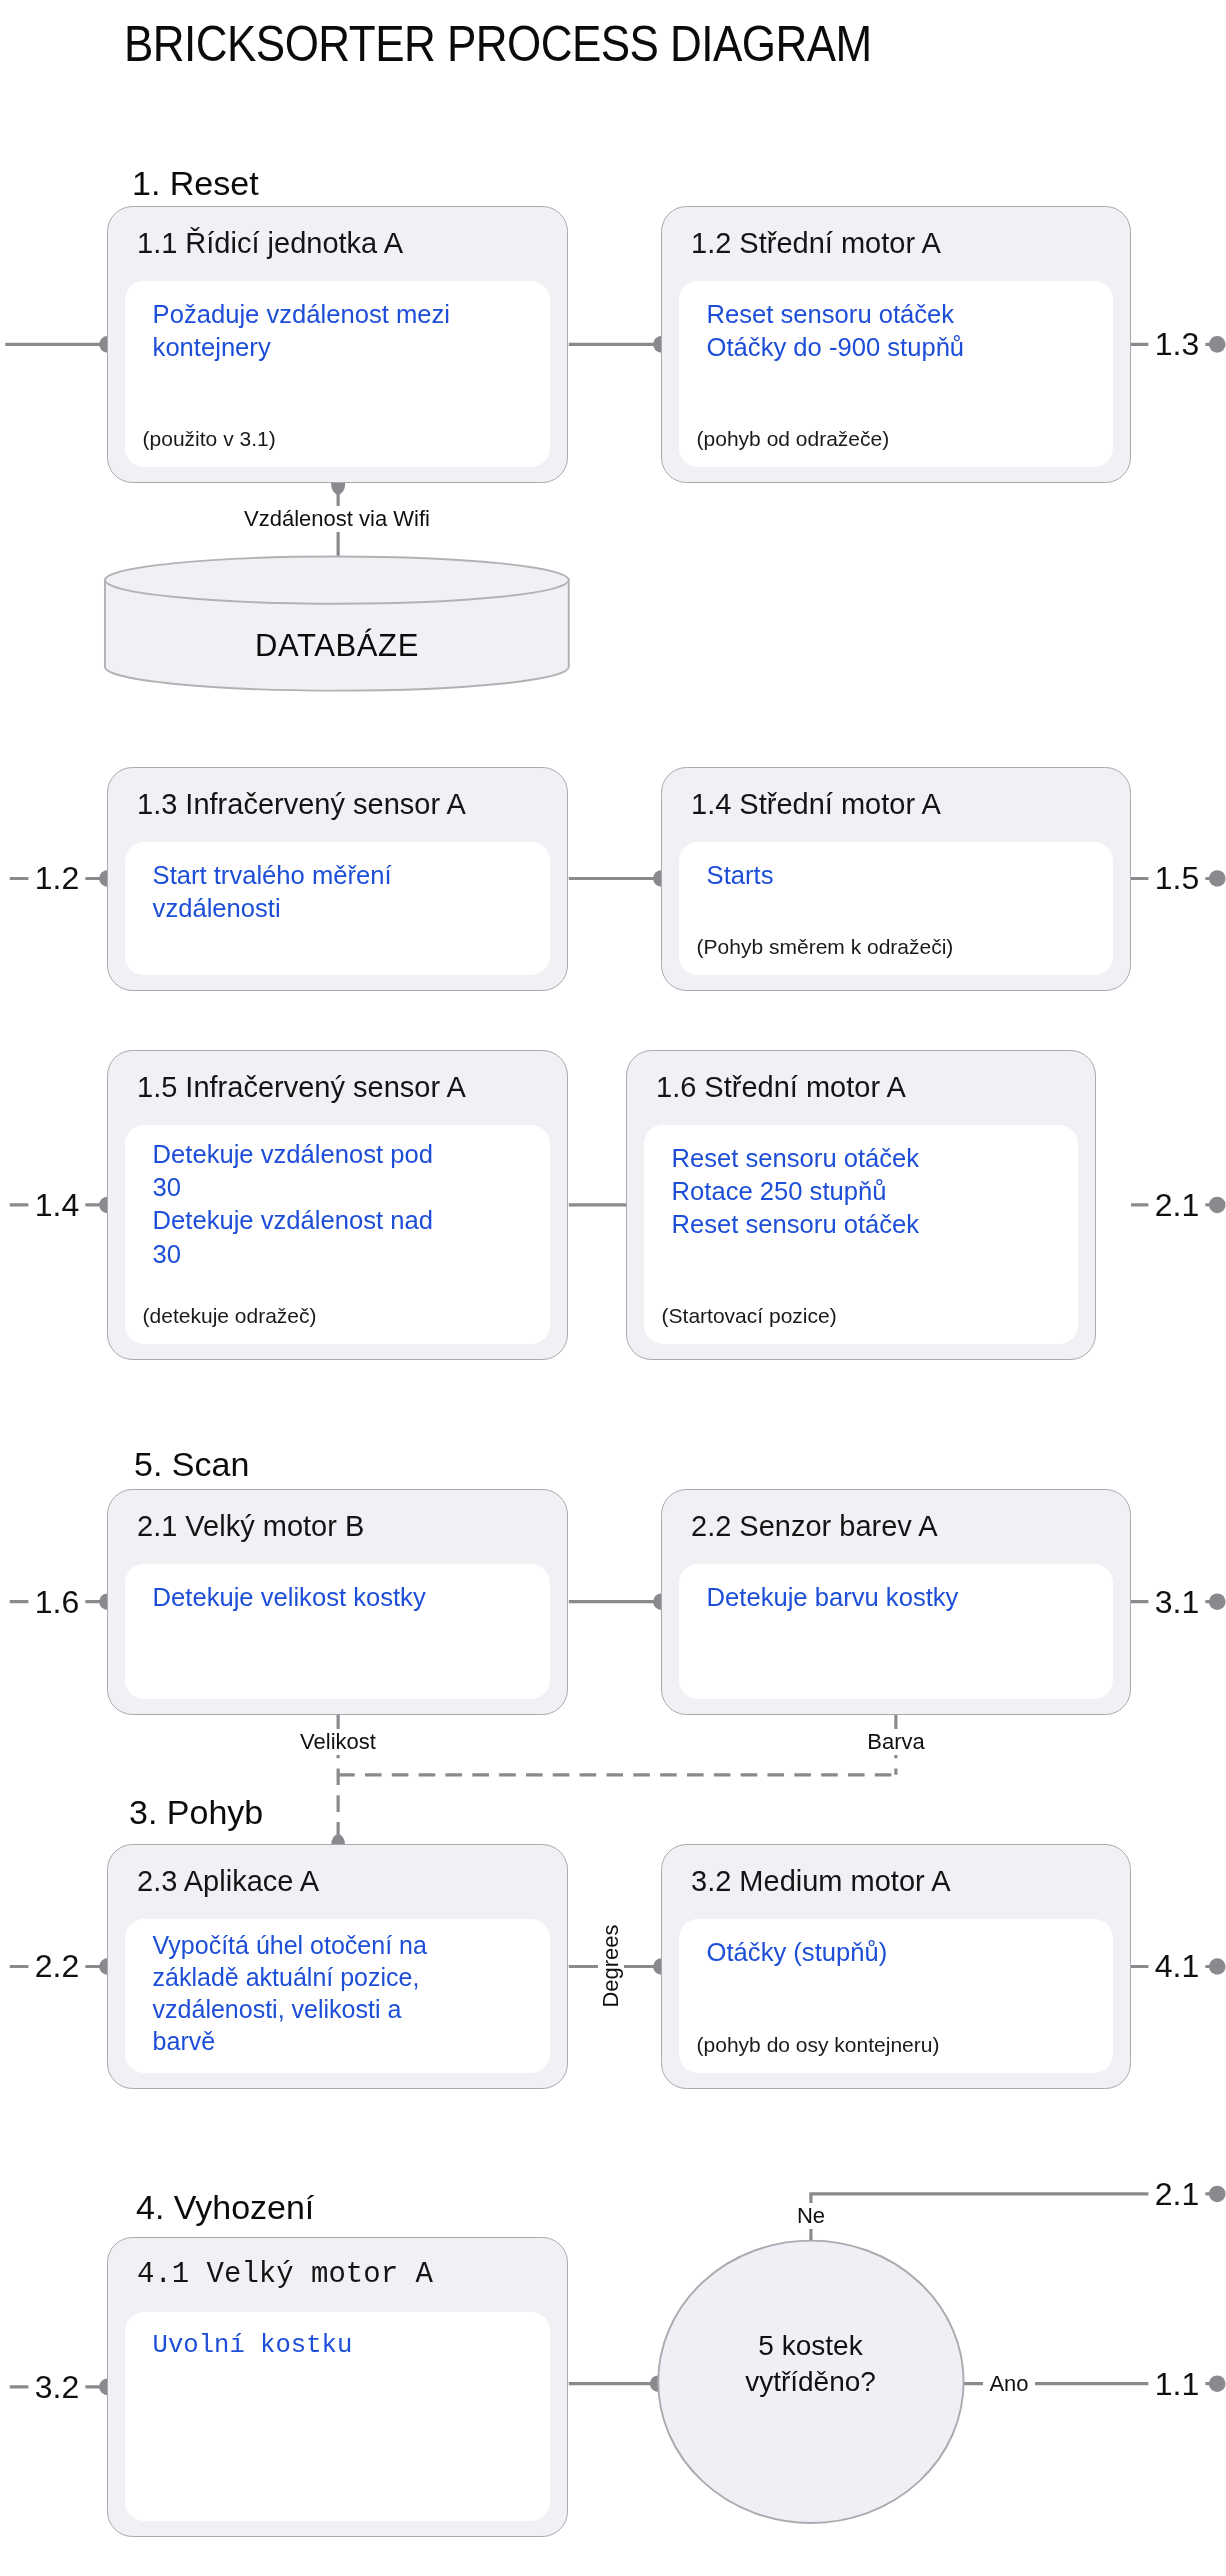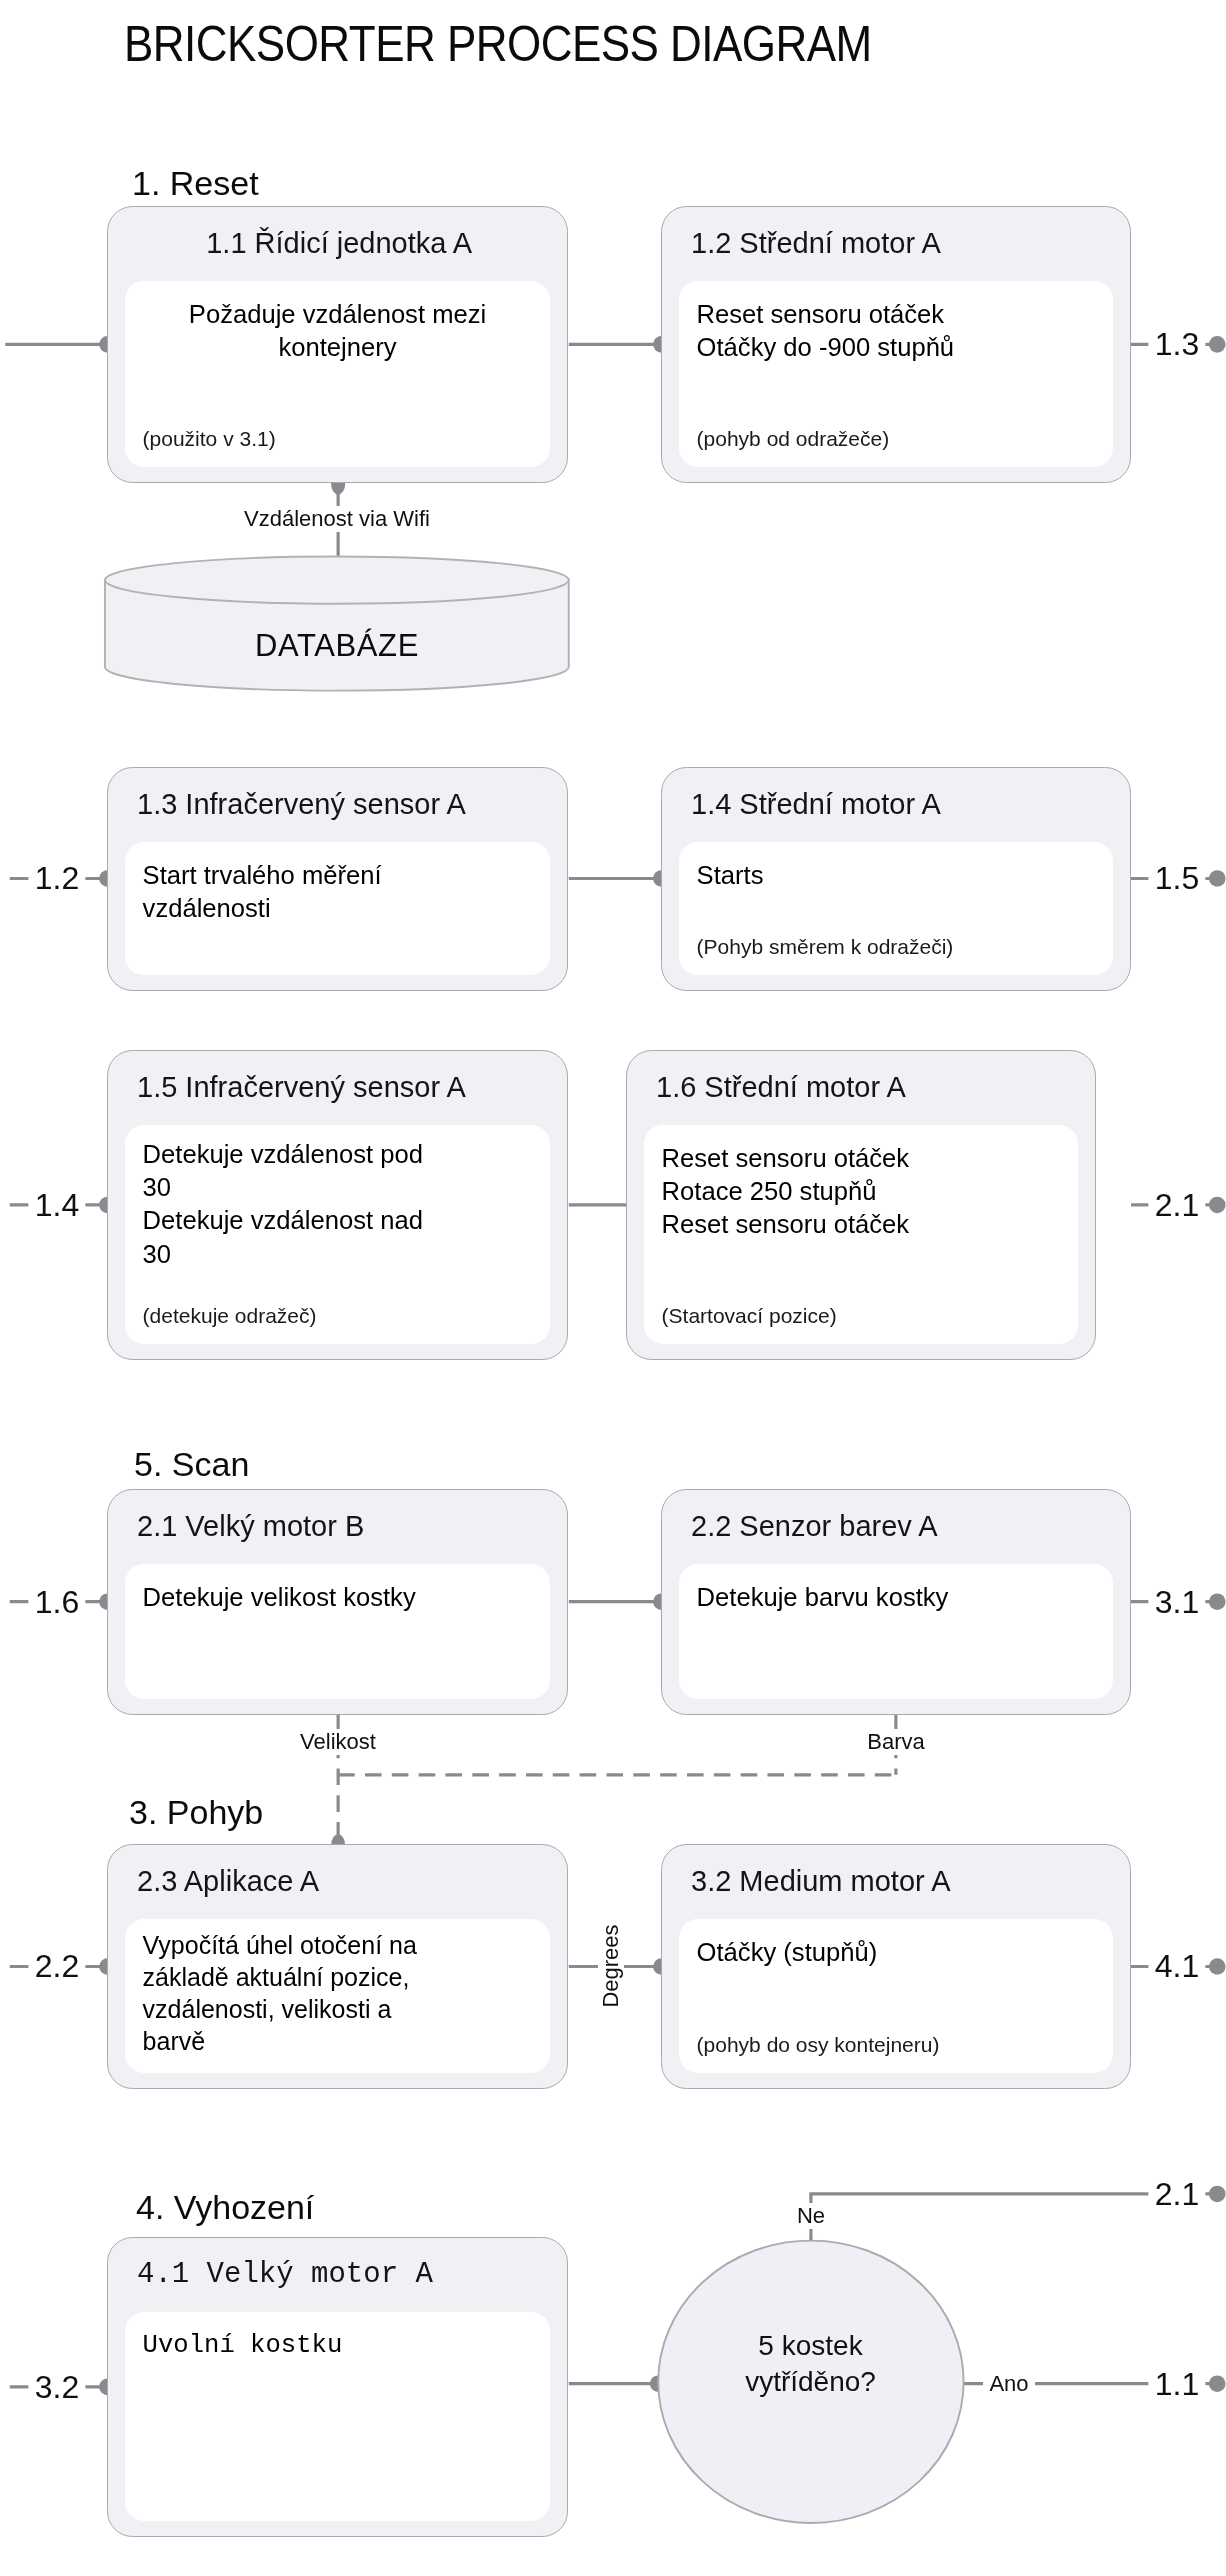--- a/index.html
+++ b/index.html
@@ -16,21 +16,21 @@
   .pbox{
     position:absolute;background:#f0f1f5;border:1.9px solid #a9aaae;border-radius:25.6px;
     box-sizing:border-box;z-index:2;
   }
   .pbox-title{margin:20.4px 25.6px 0 29px;font-size:29px;color:#141414;white-space:nowrap;}
   .pbox-inner{
     position:absolute;left:16.6px;right:16.6px;top:74px;bottom:15.3px;
     background:#ffffff;border-radius:19px;
   }
   .pbox-body{
-    padding:16.6px 18px 0 18px;font-size:25.6px;line-height:1.3;color:#000000;white-space:pre-line;
+    padding:16.6px 18px 0 18px;font-size:25.6px;line-height:1.3;color:#1d4ed8;white-space:pre-line;margin-left:10px;
   }
   .pbox-note{
     position:absolute;left:18px;bottom:15.3px;font-size:21px;color:#1a1a1a;white-space:nowrap;
   }
   .lbl{
     position:absolute;background:#ffffff;padding:0 6.4px;font-size:32px;color:#101010;
     transform:translate(-50%,-50%);z-index:3;white-space:nowrap;
   }
   .lbl-sm{font-size:22px;}
   .lbl-rot{transform:translate(-50%,-50%) rotate(-90deg);}
@@ -121,21 +121,21 @@
 
     <ellipse cx="1269" cy="3728" rx="239" ry="221" fill="#eef0f5" stroke="#aaabaf" stroke-width="3"></ellipse>
   </svg>
 
   <div class="title">BRICKSORTER PROCESS DIAGRAM</div>
   <div class="sec" style="left:132px;top:164px;">1. Reset</div>
   <div class="sec" style="left:134px;top:1445px;">5. Scan</div>
   <div class="sec" style="left:129px;top:1793px;">3. Pohyb</div>
   <div class="sec" style="left:136px;top:2188px;">4. Vyhození</div>
 
-  <div class="pbox" style="left:107px;top:206px;width:461px;height:277px;text-align:center;">
+  <div class="pbox" style="left:107px;top:206px;width:461px;height:277px;">
     <div class="pbox-title">1.1 Řídicí jednotka A</div>
     <div class="pbox-inner">
       <div class="pbox-body">Požaduje vzdálenost mezi
 kontejnery</div>
       <div class="pbox-note">(použito v 3.1)</div>
     </div>
   </div>
 
   <div class="pbox" style="left:661px;top:206px;width:470px;height:277px;">
     <div class="pbox-title">1.2 Střední motor A</div>

